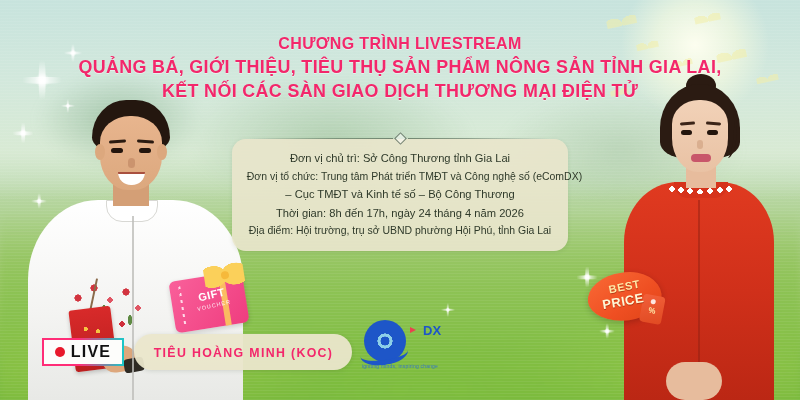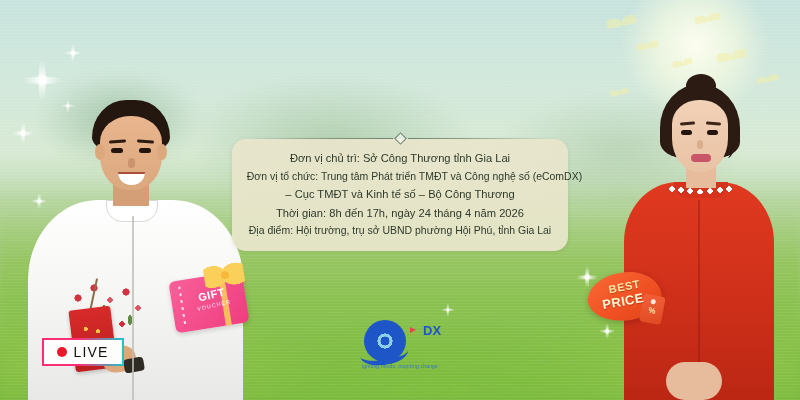--- a/index.html
+++ b/index.html
@@ -313,21 +313,21 @@
   .live-badge{
     position:absolute;left:42px;top:338px;width:82px;height:28px;z-index:11;
     background:linear-gradient(90deg,#ff2d77 0%,#ff2d77 45%,#17c9c9 100%);
     padding:2px;box-sizing:border-box;
   }
   .live-inner{
     width:100%;height:100%;background:#fdfdfb;
     display:flex;align-items:center;justify-content:center;gap:6px;
   }
   .live-dot{width:10px;height:10px;border-radius:50%;background:#e8192c;}
-  .live-text{color:#111;font-size:14px;font-weight:normal;letter-spacing:1.2px;}
+  .live-text{color:#111;font-size:16px;font-weight:bold;letter-spacing:1.2px;}
 
   .name-pill{
     position:absolute;top:334px;height:36px;z-index:11;
     background:rgba(234,230,203,.95);
     border-radius:18px;
     display:flex;align-items:center;justify-content:center;
     box-shadow:0 1px 4px rgba(50,70,40,.15);
   }
   .name-pill span{
     color:#f3276b;font-size:13px;font-weight:bold;letter-spacing:1.4px;
@@ -472,20 +472,25 @@
     <div class="face"></div>
     <div class="hstrand"></div>
     <div class="brow l"></div>
       <div class="brow r"></div>
     <div class="eye l"></div>
       <div class="eye r"></div>
     <div class="nose"></div>
     <div class="lips"></div>
   </div>
 
+  <div class="headline">
+    <div class="hl-line hl-1">CHƯƠNG TRÌNH LIVESTREAM</div>
+    <div class="hl-line hl-2">QUẢNG BÁ, GIỚI THIỆU, TIÊU THỤ SẢN PHẨM NÔNG SẢN TỈNH GIA LAI,</div>
+    <div class="hl-line hl-3">KẾT NỐI CÁC SÀN GIAO DỊCH THƯƠNG MẠI ĐIỆN TỬ</div>
+  </div>
 
   <div class="divider">
     <div class="ln"></div>
     <div class="dia"></div>
     <div class="ln r"></div>
   </div>
 
   <div class="info">
     <div class="info-line">Đơn vị chủ trì: Sở Công Thương tỉnh Gia Lai</div>
     <div class="info-line sm">Đơn vị tổ chức: Trung tâm Phát triển TMĐT và Công nghệ số (eComDX)</div>
@@ -524,14 +529,17 @@
     <div class="tag">igniting minds, inspiring change</div>
   </div>
 
   <div class="live-badge">
     <div class="live-inner">
       <div class="live-dot"></div>
       <div class="live-text">LIVE</div>
     </div>
   </div>
 
+  <div class="name-pill pill-koc">
+    <span>TIÊU HOÀNG MINH (KOC)</span>
+  </div>
 
 </div>
 
 </body></html>

